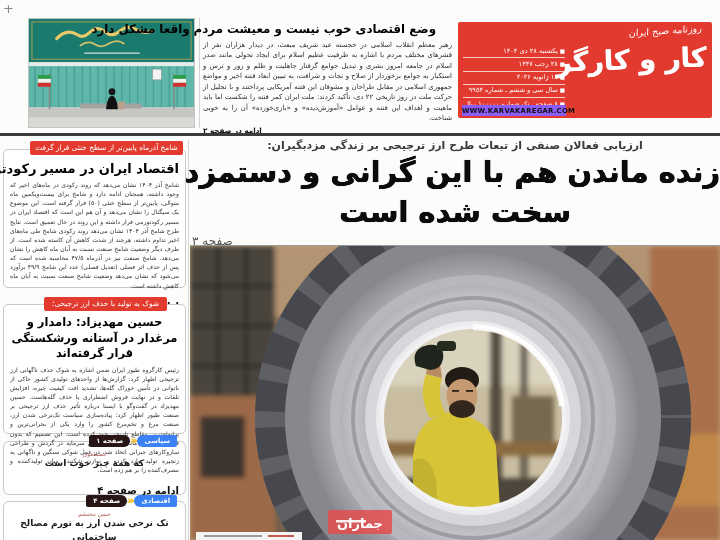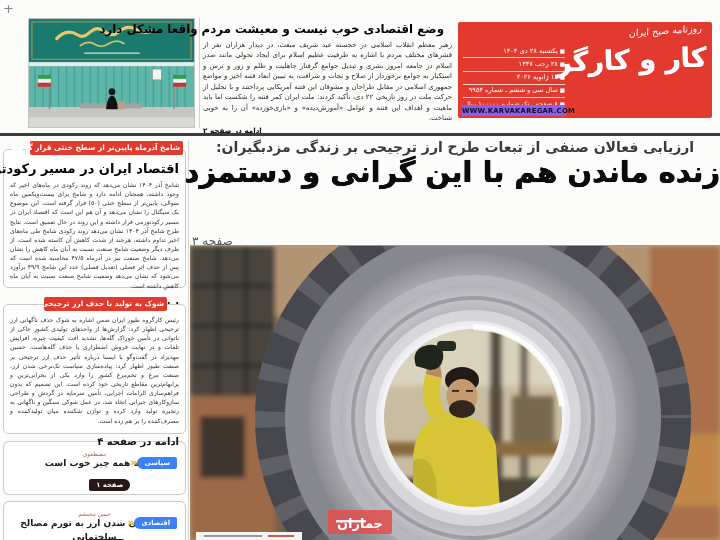--- a/index.html
+++ b/index.html
@@ -12,21 +12,21 @@
 
   
   .mabas-photo { position:absolute; left:28px; top:18px; width:167px; height:110px;
                  border:1px solid #c4c4c4; }
   .v-sep { position:absolute; left:199px; top:18px; width:1px; height:110px; background:#d2d2d2; }
 
   
   .mabas { position:absolute; left:203px; top:19px; width:249px; height:112px; direction:rtl; }
   .mabas-kicker { font-size:7.3px; font-weight:bold; color:#222; text-align:center; white-space:nowrap; }
   .mabas-headline { font-size:11.8px; font-weight:bold; color:#000; text-align:center;
-                    white-space:nowrap; margin:3px 8px 4px; letter-spacing:-.3px; }
+                    white-space:nowrap; margin:3px 16px 4px; letter-spacing:-.3px; }
   .mabas-body { font-size:6.9px; line-height:1.52; text-align:justify; color:#2a2a2a; }
   .mabas-cont { font-size:7.2px; font-weight:bold; text-align:left; margin-top:2px; }
 
   
   .masthead { position:absolute; left:458px; top:22px; width:254px; height:96px;
               background:#e23a2e; border-radius:2px; direction:rtl; }
   .mh-tagline { position:absolute; right:10px; top:3px; color:#fff; font-size:9.5px;
                 transform:skewX(-6deg) rotate(-4deg); }
   .mh-logo { position:absolute; right:2px; top:22px; width:158px; text-align:center;
              color:#fff; font-size:27px; font-weight:bold; letter-spacing:-1px;
@@ -37,33 +37,33 @@
                   border-bottom:1px solid rgba(255,255,255,.75); white-space:nowrap; }
   .mh-bullet { font-size:5.5px; line-height:1.6; }
   .mh-site { position:absolute; left:4px; bottom:2px; width:104px; background:#8b5cf6; color:#111;
              font-size:6.8px; font-weight:bold; text-align:center; padding:1.5px 0;
              letter-spacing:.3px; direction:ltr; }
 
   .top-rule { position:absolute; left:0; top:133px; width:720px; height:2.5px; background:#3c3c3c; }
 
   
   .lead-kicker { position:absolute; left:190px; top:139px; width:530px; text-align:center;
-                 direction:rtl; font-size:14px; font-weight:bold; color:#3a3a3a; }
+                 direction:rtl; font-size:11px; font-weight:bold; color:#3a3a3a; }
   .lead-h1, .lead-h2 { position:absolute; left:190px; width:530px; text-align:center;
                  direction:rtl; font-weight:bold; color:#0b0b0b; white-space:nowrap;
                  font-size:29px; letter-spacing:-.5px;
                  text-shadow:0 0 .7px #000, .4px 0 #000; }
   .lead-h1 { top:155px; } .lead-h2 { top:195px; }
   .lead-pageref { position:absolute; left:192px; top:234px; font-size:12px; color:#555; direction:rtl; }
   .photo-rule { position:absolute; left:190px; top:245px; width:530px; height:1px; background:#9a9a9a; }
   .lead-photo { position:absolute; left:190px; top:246px; width:530px; height:294px; }
 
   
   .col-sep { position:absolute; left:188px; top:140px; width:1px; height:400px; background:#d5d5d5; }
-  .kicker-strip { position:absolute; background:#e23a2e; color:#fff; font-weight:bold;
+  .kicker-strip { position:absolute; background:#e23a2e; color:#fff; font-weight:normal;
                   font-size:7.4px; text-align:center; direction:rtl; border-radius:2px;
                   padding:2px 3px 3px; z-index:3; white-space:nowrap; }
   .k1 { left:30px; top:141px; width:153px; }
   .k2 { left:44px; top:297px; width:123px; }
   .side-box { position:absolute; left:3px; width:183px; background:#fff;
               border:1px solid #c9c9c9; border-radius:5px; direction:rtl; z-index:2; }
   .b1 { top:149px; height:139px; padding:11px 6px 3px; }
   .b2 { top:304px; height:130px; padding:10px 6px 3px; }
   .side-headline { font-size:13px; font-weight:bold; text-align:center; color:#000;
                    white-space:nowrap; letter-spacing:-.4px; margin-bottom:4px; }
@@ -77,21 +77,21 @@
                border:1px solid #c9c9c9; border-radius:6px; direction:rtl; }
   .q1 { top:441px; height:54px; }
   .q2 { top:501px; height:55px; }
   .badge-row { position:absolute; top:-7px; right:8px; display:flex; align-items:center;
                gap:1px; direction:rtl; z-index:4; }
   .badge-section { background:#3b82f6; color:#fff; font-size:6.8px; font-weight:bold;
                    border-radius:6px 2px 2px 6px; padding:1.5px 7px 2.5px; }
   .badge-chevron { color:#f4c11d; font-size:11px; font-weight:bold; line-height:.8;
                    margin:0 -1px; text-shadow:.5px 0 #f4c11d; }
   .badge-page { background:#281616; color:#fff; font-size:6.8px; font-weight:bold;
-                border-radius:2px 6px 6px 2px; padding:1.5px 7px 2.5px;margin-top:44px; }
+                border-radius:2px 6px 6px 2px; padding:1.5px 7px 2.5px; }
   .quote-byline { text-align:center; font-size:5.8px; color:#b05a52; margin-top:9px; }
   .quote-line { text-align:center; font-size:9px; font-weight:bold; color:#1c1c1c; line-height:1.5; }
 </style>
 </head>
 <body>
 
 <div class="page">
   <div class="crop-mark">+</div>
 
   <svg class="mabas-photo" viewBox="0 0 167 110" preserveAspectRatio="none">
@@ -187,20 +187,21 @@
       </div>
     </div>
     <div class="mh-site">WWW.KARVAKAREGAR.COM</div>
   </header>
 
   <div class="top-rule"></div>
   <div class="col-sep"></div>
 
   <div class="lead-kicker">ارزیابی فعالان صنفی از تبعات طرح ارز ترجیحی بر زندگی مزدبگیران:</div>
   <div class="lead-h1">زنده ماندن هم با این گرانی و دستمزدها</div>
+  <div class="lead-h2">سخت شده است</div>
   <div class="lead-pageref">صفحه ۳</div>
   <div class="photo-rule"></div>
 
   <svg class="lead-photo" viewBox="0 0 530 294" preserveAspectRatio="none">
     <defs>
       <filter id="blur">
           <feGaussianBlur stdDeviation="2.4"></feGaussianBlur>
         </filter>
       <radialGradient id="sw" cx="50%" cy="50%" r="50%">
         <stop offset="50%" stop-color="#9a9aa1"></stop>
@@ -287,20 +288,21 @@
 
   <div class="kicker-strip k1">شامخ آذرماه پایین‌تر از سطح خنثی قرار گرفت</div>
   <article class="side-box b1">
     <div class="side-headline">اقتصاد ایران در مسیر رکودتورمی</div>
     <div class="side-body">شامخ آذر ۱۴۰۴ نشان می‌دهد که روند رکودی در ماه‌های اخیر که وجود داشته، همچنان ادامه دارد و شامخ برای بیست‌ویکمین ماه متوالی، پایین‌تر از سطح خنثی (۵۰) قرار گرفته است. این موضوع یک سیگنال را نشان می‌دهد و آن هم این است که اقتصاد ایران در مسیر رکودتورمی قرار داشته و این روند در حال تعمیق است. نتایج طرح شامخ آذر ۱۴۰۴ نشان می‌دهد روند رکودی شامخ طی ماه‌های اخیر تداوم داشته، هرچند از شدت کاهش آن کاسته شده است. از طرف دیگر وضعیت شامخ صنعت نسبت به آبان ماه کاهش را نشان می‌دهد. شامخ صنعت نیز در آذرماه ۴۷/۵ محاسبه شده است که پس از حذف اثر فصلی (تعدیل فصلی) عدد این شامخ ۴۹/۹ برآورد می‌شود که نشان می‌دهد وضعیت شامخ صنعت نسبت به آبان ماه کاهش داشته است.</div>
     <div class="side-cont">ادامه در صفحه ۴</div>
   </article>
 
   <div class="kicker-strip k2">شوک به تولید با حذف ارز ترجیحی؛</div>
   <article class="side-box b2">
+    <div class="side-headline2">حسین مهدیزاد: دامدار و مرغدار در آستانه ورشکستگی قرار گرفته‌اند</div>
     <div class="side-body">رئیس کارگروه طیور ایران ضمن اشاره به شوک حذف ناگهانی ارز ترجیحی اظهار کرد: گزارش‌ها از واحدهای تولیدی کشور حاکی از ناتوانی در تأمین خوراک گله‌ها، تشدید افت کیفیت جیره، افزایش تلفات و در نهایت فروش اضطراری یا حذف گله‌هاست. حسین مهدیزاد در گفت‌وگو با ایسنا درباره تأثیر حذف ارز ترجیحی بر صنعت طیور اظهار کرد: پیاده‌سازی سیاست تک‌نرخی شدن ارز، صنعت مرغ و تخم‌مرغ کشور را وارد یکی از بحرانی‌ترین و پرابهام‌ترین مقاطع تاریخی خود کرده است. این تصمیم که بدون فراهم‌سازی الزامات اجرایی، تأمین سرمایه در گردش و طراحی سازوکارهای جبرانی اتخاذ شد، در عمل شوکی سنگین و ناگهانی به زنجیره تولید وارد کرده و توازن شکننده میان تولیدکننده و مصرف‌کننده را بر هم زده است.</div>
     <div class="side-cont">ادامه در صفحه ۴</div>
   </article>
 
   <div class="quote-box q1">
     <div class="badge-row">
       <span class="badge-section">سیاسی</span>
       <span class="badge-chevron">«</span>
       <span class="badge-page">صفحه ۱</span>
     </div>

